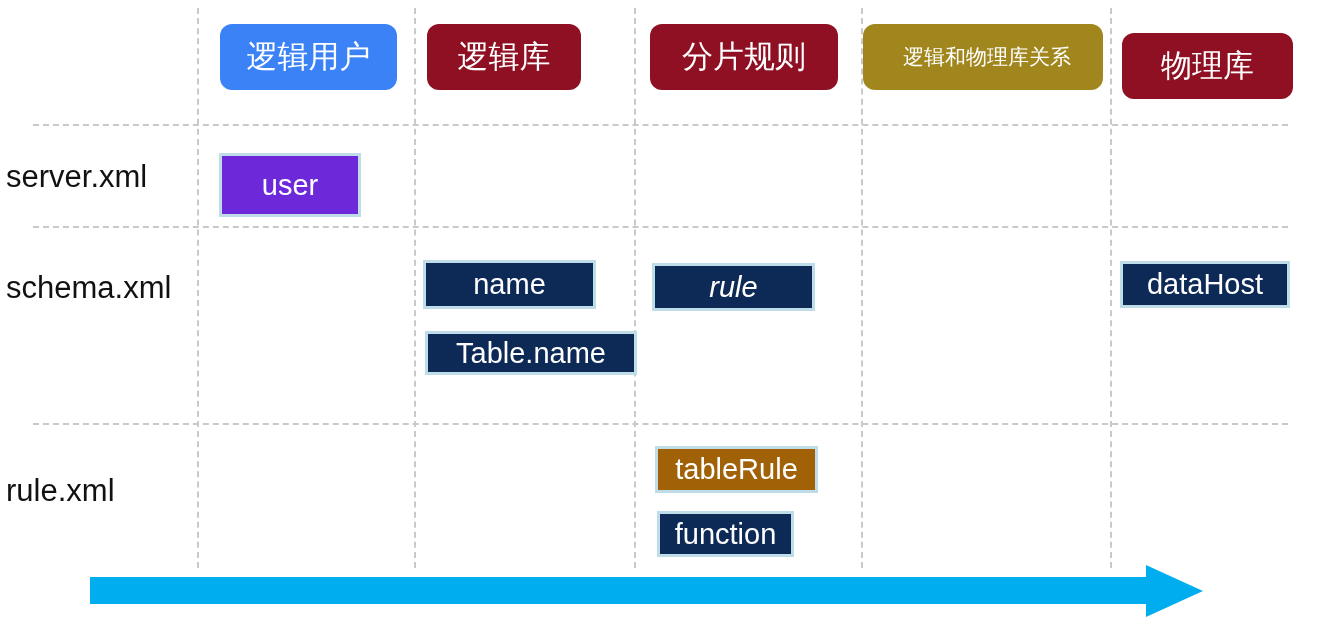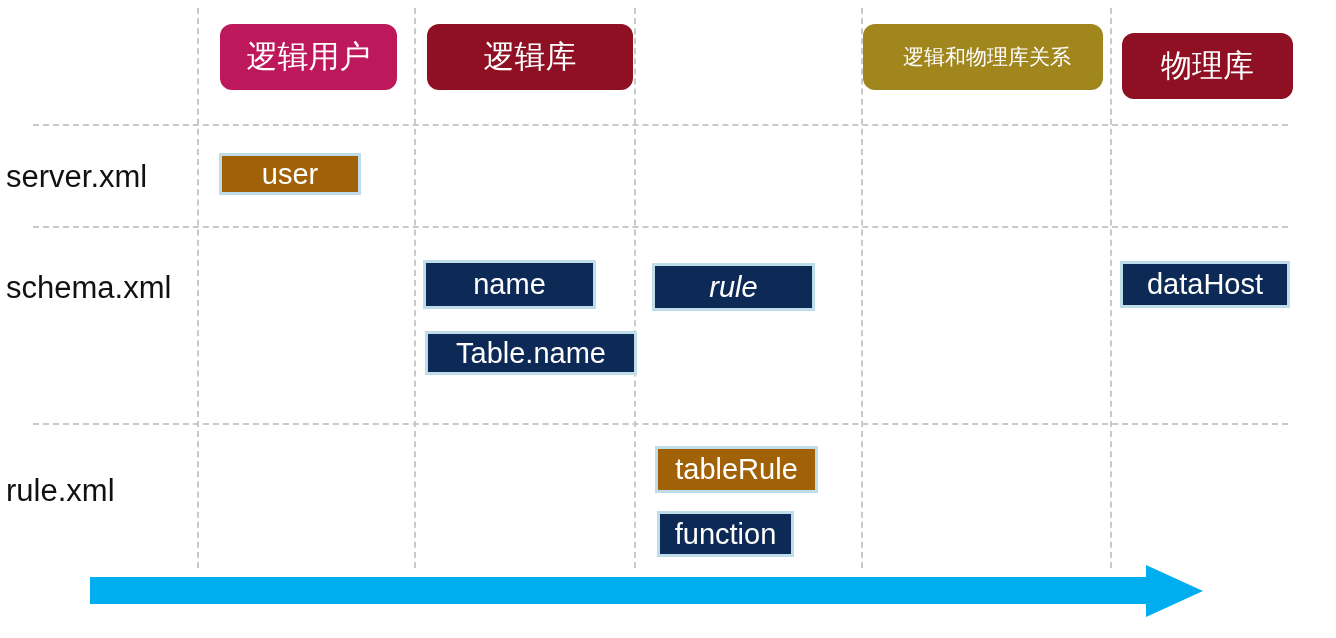--- a/index.html
+++ b/index.html
@@ -58,30 +58,31 @@
 
   <div class="vline" style="left:197px"></div>
   <div class="vline" style="left:414px"></div>
   <div class="vline" style="left:634px"></div>
   <div class="vline" style="left:861px"></div>
   <div class="vline" style="left:1110px"></div>
   <div class="hline" style="top:124px"></div>
   <div class="hline" style="top:226px"></div>
   <div class="hline" style="top:423px"></div>
 
-  <div class="hdr" style="left: 220px; width: 177px; background-color: #be185d;">逻辑用户</div>
-  <div class="hdr" style="left: 427px; width: 206px; background-color: rgb(142, 16, 34);">逻辑库</div>
+  <div class="hdr" style="left: 220px; width: 177px; background-color: #3b82f6;">逻辑用户</div>
+  <div class="hdr" style="left: 427px; width: 154px; background-color: rgb(142, 16, 34);">逻辑库</div>
+  <div class="hdr" style="left: 650px; width: 188px; background-color: rgb(142, 16, 34);">分片规则</div>
   <div class="hdr small" style="left: 863px; width: 232px; background-color: rgb(160, 134, 29);">逻辑和物理库关系</div>
   <div class="hdr" style="left: 1122px; width: 171px; background-color: rgb(142, 16, 34); margin-top: 9px;">物理库</div>
 
   <div class="rowlabel" style="top:159px">server.xml</div>
   <div class="rowlabel" style="top:473px">rule.xml</div>
   <div class="rowlabel" style="top:270px">schema.xml</div>
 
-  <div class="nbox" style="left: 219px; top: 153px; width: 142px; height: 42px; background-color: #a16207; border-color: rgb(191, 220, 233);">user</div>
+  <div class="nbox" style="left: 219px; top: 153px; width: 142px; height: 64px; background-color: #6d28d9; border-color: rgb(191, 220, 233);">user</div>
   <div class="nbox" style="left: 423px; top: 260px; width: 173px; height: 49px; background-color: rgb(13, 42, 87); border-color: rgb(191, 220, 233);">name</div>
   <div class="nbox" style="left: 425px; top: 331px; width: 212px; height: 44px; background-color: rgb(13, 42, 87); border-color: rgb(191, 220, 233);">Table.name</div>
   <div class="nbox" style="left: 652px; top: 263px; width: 163px; height: 48px; background-color: rgb(13, 42, 87); border-color: rgb(191, 220, 233); font-style: italic;">rule</div>
   <div class="nbox" style="left: 1120px; top: 261px; width: 170px; height: 47px; background-color: rgb(13, 42, 87); border-color: rgb(191, 220, 233);">dataHost</div>
   <div class="nbox" style="left: 655px; top: 446px; width: 163px; height: 47px; background-color: #a16207; border-color: rgb(191, 220, 233);">tableRule</div>
   <div class="nbox" style="left: 657px; top: 511px; width: 137px; height: 46px; background-color: rgb(13, 42, 87); border-color: rgb(191, 220, 233);">function</div>
 
   <div class="arrow-shaft" style="background-color: rgb(0, 174, 239);"></div>
   <div class="arrow-head" style="border-left-color: rgb(0, 174, 239);"></div>
 

